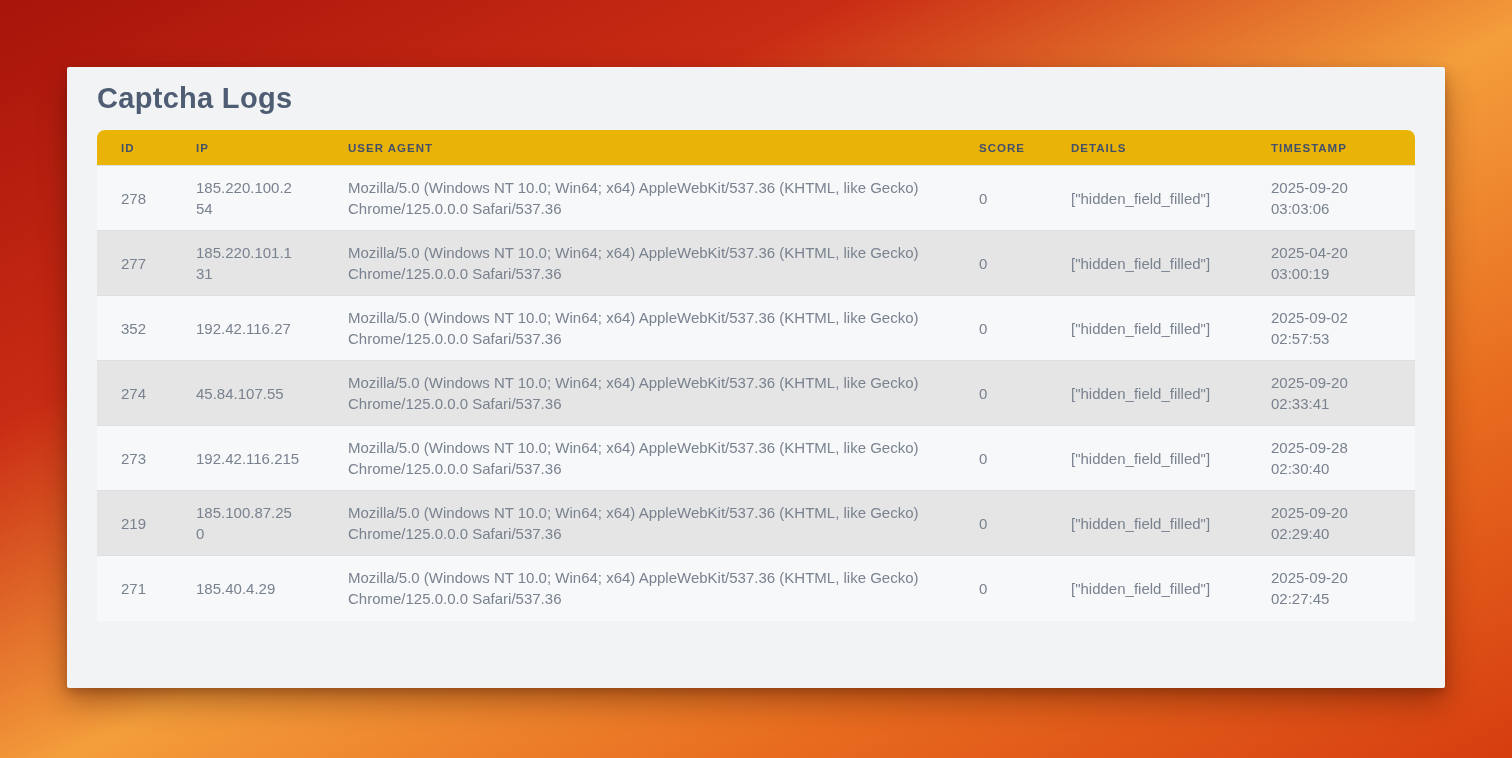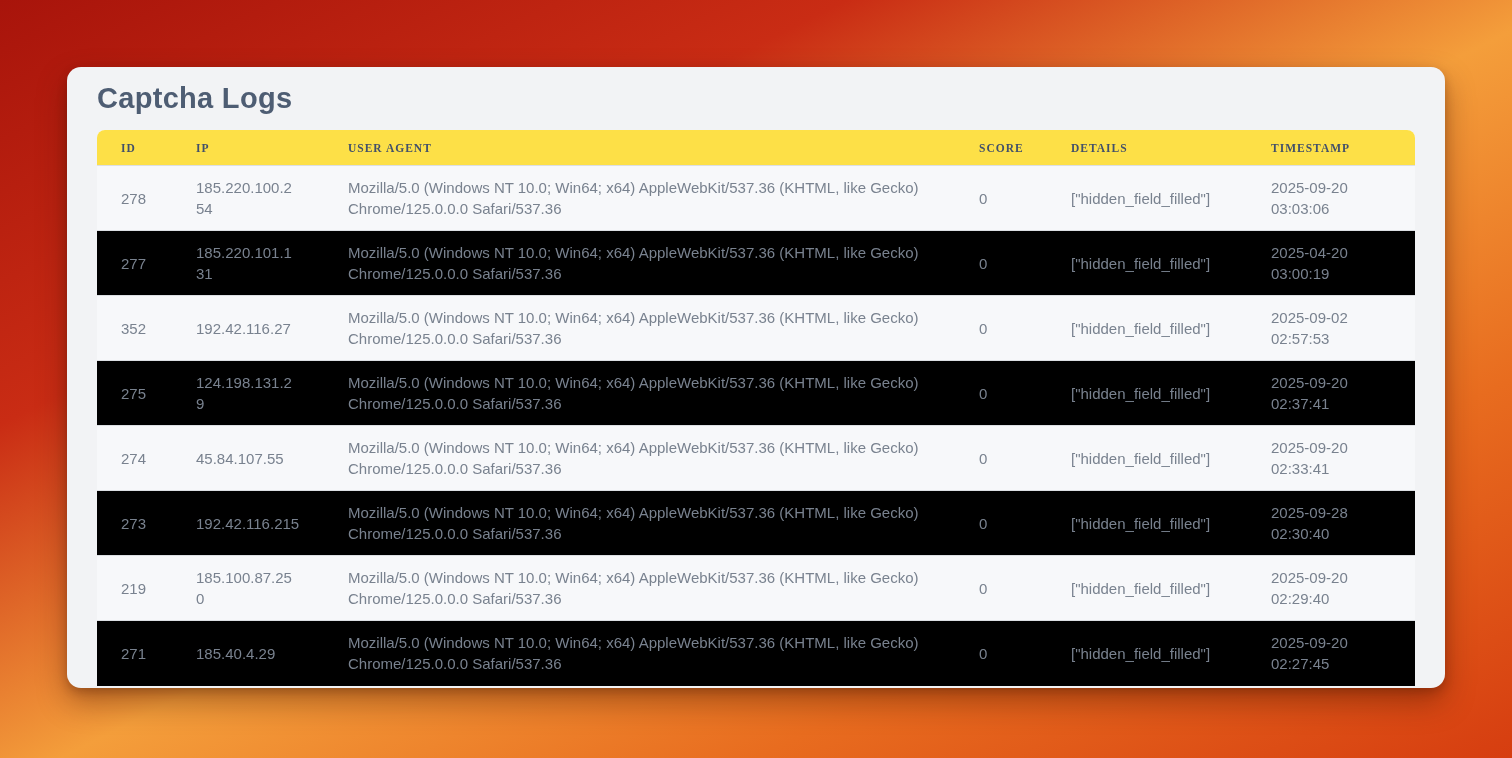--- a/index.html
+++ b/index.html
@@ -7,21 +7,21 @@
   body {
     font-family: "Liberation Sans", "DejaVu Sans", sans-serif;
     background: linear-gradient(to bottom right, #a8140b 0%, #c92c14 28%, #f49e3b 52%, #e86c1f 75%, #d63d10 100%);
     position: relative;
   }
   .card {
     position: absolute;
     left: 67px; top: 67px;
     width: 1378px; height: 621px;
     background: #f2f3f5;
-    border-radius: 14px;
+    border-radius: 2px;
     box-shadow: 0 14px 30px rgba(70, 20, 0, 0.40), 0 4px 10px rgba(70, 20, 0, 0.25);
     overflow: hidden;
     padding: 0 30px;
   }
   .card-title {
     margin: 15px 0 15px 0;
     font-size: 29px;
     font-weight: 600;
     letter-spacing: 0.3px;
     color: #4e5d73;
@@ -42,34 +42,33 @@
   col.c-score     { width: 92px; }
   col.c-details   { width: 200px; }
   col.c-timestamp { width: auto; }
   thead th {
     text-align: left;
     font-size: 11.5px;
     font-weight: bold;
     letter-spacing: 1px;
     color: #42506a;
     padding: 12px 24px 11px 24px;
-    background: #fde047;
+    background: #eab308;
     white-space: nowrap;
-    font-family: Liberation Serif, serif;
   }
   tbody td {
     padding: 11px 24px;
     font-size: 15px;
     line-height: 21px;
     color: #79828f;
     border-top: 1px solid #dcdfe3;
     vertical-align: middle;
     overflow-wrap: break-word;
   }
-  tbody tr { background: #000000; height: 65px; }
+  tbody tr { background: #e5e5e5; height: 65px; }
   tbody tr:nth-child(odd) { background: #f7f8fa; }
   td.cell-timestamp { padding-right: 12px; }
 </style>
 </head>
 <body>
 
 <div class="card">
   <h1 class="card-title">Captcha Logs</h1>
 
   <div class="table-card">
@@ -113,28 +112,20 @@
 
   <tr>
     <td class="cell-id">352</td>
     <td class="cell-ip">192.42.116.27</td>
     <td class="cell-ua">Mozilla/5.0 (Windows NT 10.0; Win64; x64) AppleWebKit/537.36 (KHTML, like Gecko) Chrome/125.0.0.0 Safari/537.36</td>
     <td class="cell-score">0</td>
     <td class="cell-details">["hidden_field_filled"]</td>
     <td class="cell-timestamp">2025-09-02 02:57:53</td>
   </tr>
 
-  <tr>
-    <td class="cell-id">275</td>
-    <td class="cell-ip">124.198.131.29</td>
-    <td class="cell-ua">Mozilla/5.0 (Windows NT 10.0; Win64; x64) AppleWebKit/537.36 (KHTML, like Gecko) Chrome/125.0.0.0 Safari/537.36</td>
-    <td class="cell-score">0</td>
-    <td class="cell-details">["hidden_field_filled"]</td>
-    <td class="cell-timestamp">2025-09-20 02:37:41</td>
-  </tr>
 
   <tr>
     <td class="cell-id">274</td>
     <td class="cell-ip">45.84.107.55</td>
     <td class="cell-ua">Mozilla/5.0 (Windows NT 10.0; Win64; x64) AppleWebKit/537.36 (KHTML, like Gecko) Chrome/125.0.0.0 Safari/537.36</td>
     <td class="cell-score">0</td>
     <td class="cell-details">["hidden_field_filled"]</td>
     <td class="cell-timestamp">2025-09-20 02:33:41</td>
   </tr>
 

